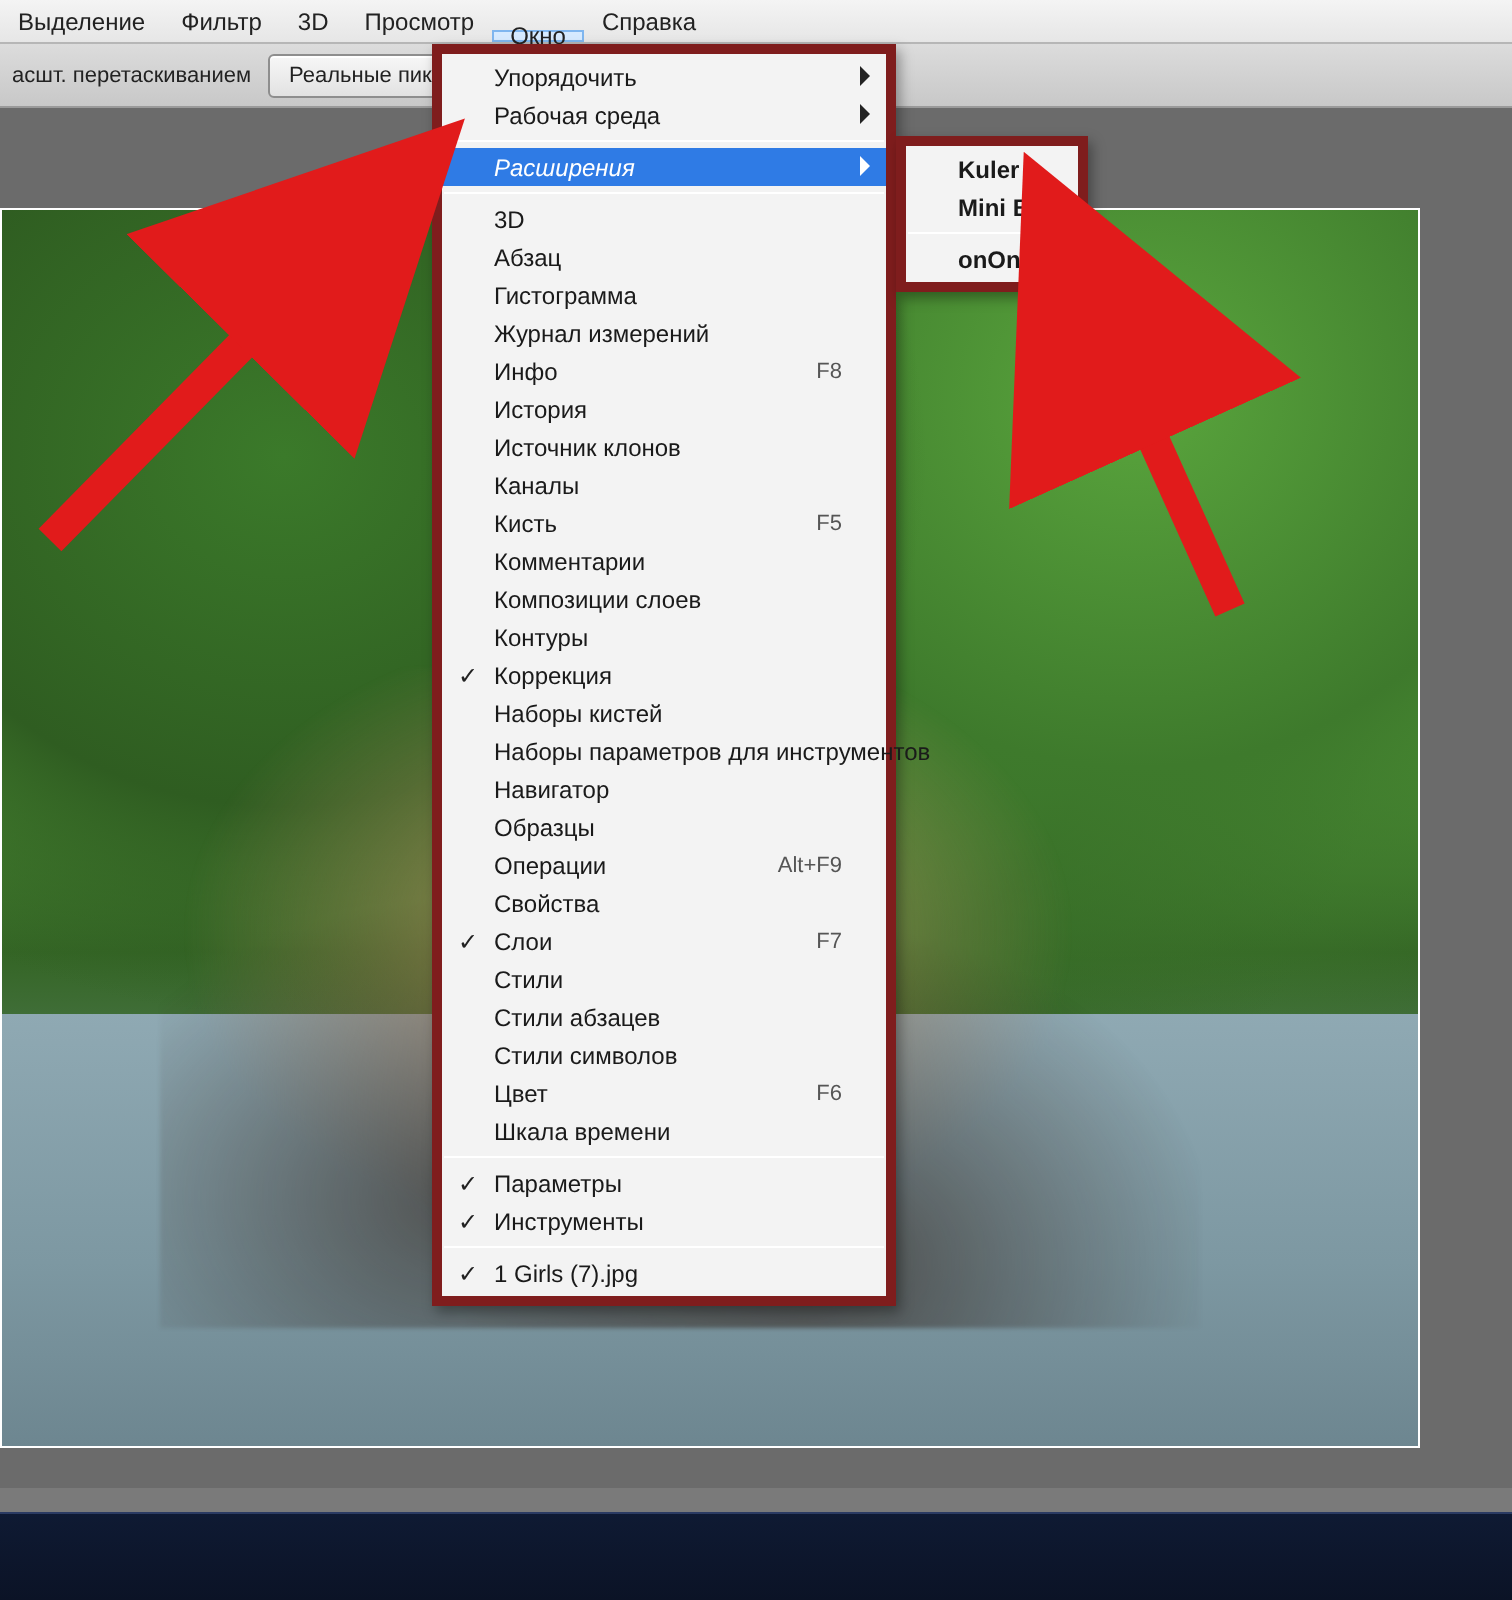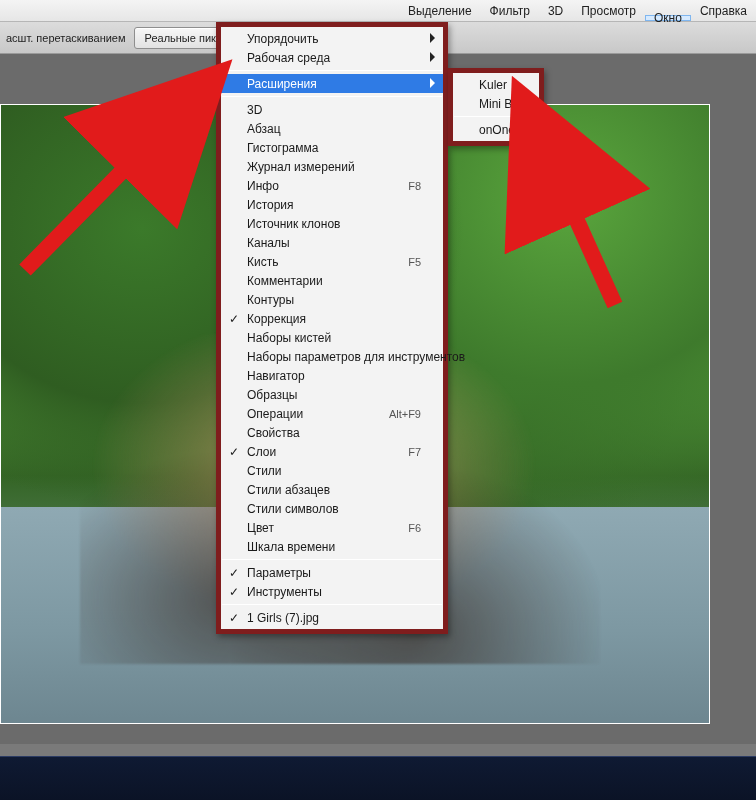--- a/index.html
+++ b/index.html
@@ -4,21 +4,21 @@
 <style>
   * { box-sizing: border-box; margin: 0; padding: 0; font-family: "Segoe UI", Tahoma, sans-serif; }
   body { width: 756px; height: 800px; background: #7a7a7a; overflow: hidden; position: relative; }
 
   
   .menubar {
     height: 22px;
     background: linear-gradient(#f4f4f4, #e6e6e6);
     border-bottom: 1px solid #b6b6b6;
     display: flex; align-items: stretch;
-    font-size: 12px; color: #222; justify-content: flex-end;
+    font-size: 12px; color: #222;
   }
   .menubar .item {
     padding: 0 8px; display: flex; align-items: center;
     border: 1px solid transparent;
   }
   .menubar .item.active {
     background: #d6eaff;
     border: 1px solid #7fb6ef;
     margin-top: 15px;
   }
@@ -86,36 +86,36 @@
   }
   .menu .row {
     height: 19px;
     display: flex; align-items: center;
     padding: 0 22px 0 26px;
     position: relative;
     white-space: nowrap;
   }
   .menu .row .label { flex: 1; }
   .menu .row .accel { color: #555; padding-left: 40px; font-size: 11px; }
-  .menu .row.hi { background: #2f7be5; color: #fff; }
+  .menu .row.hi { background: #2f7be5; color: #fff; font-style: italic; }
   .menu .sep { height: 1px; margin: 3px 1px; background: #d0d0d0; border-bottom: 1px solid #fff; }
   .menu .row .check {
     position: absolute; left: 8px; top: 3px; width: 12px; height: 12px;
     color: #222;
   }
   .menu .row .sub {
     position: absolute; right: 8px; top: 4px; width: 0; height: 0;
     border-top: 5px solid transparent;
     border-bottom: 5px solid transparent;
     border-left: 5px solid #222;
   }
   .menu .row.hi .sub { border-left-color: #fff; }
 
   
-  .submenu { left: 448px; top: 68px; width: 96px; }
+  .submenu { left: 448px; top: 68px; width: 96px; font-weight: bold; }
 
   
   .mainmenu { left: 216px; top: 22px; width: 232px; }
 
   
   .bottom {
     position: absolute; left: 0; right: 0; bottom: 0; height: 44px;
     background: linear-gradient(#0f1a33, #0b1326);
     border-top: 1px solid #2b3b63;
   }
@@ -185,20 +185,23 @@
     </div>
     <div class="row">
       <span class="label">Каналы</span>
     </div>
     <div class="row">
       <span class="label">Кисть</span>
       <span class="accel">F5</span>
     </div>
     <div class="row">
       <span class="label">Комментарии</span>
+    </div>
+    <div class="row">
+      <span class="label">Композиции слоев</span>
     </div>
     <div class="row">
       <span class="label">Контуры</span>
     </div>
     <div class="row">
       <span class="check">✓</span>
       <span class="label">Коррекция</span>
     </div>
     <div class="row">
       <span class="label">Наборы кистей</span>

